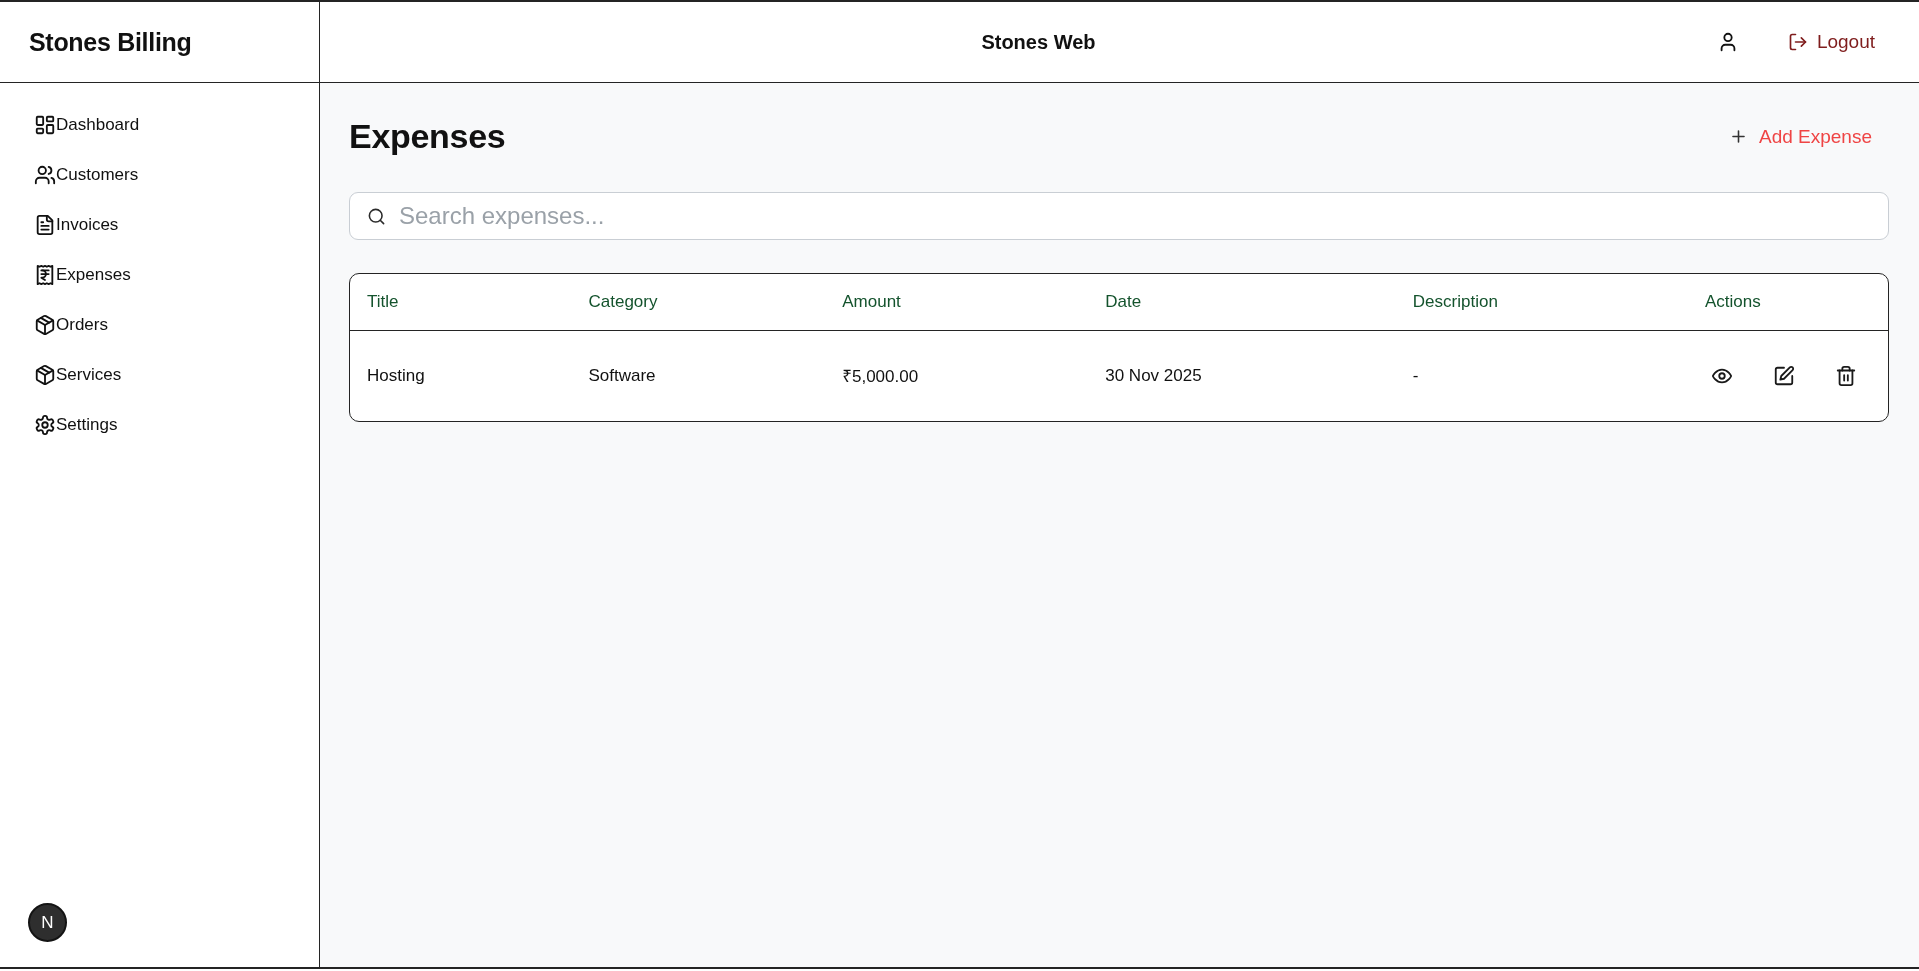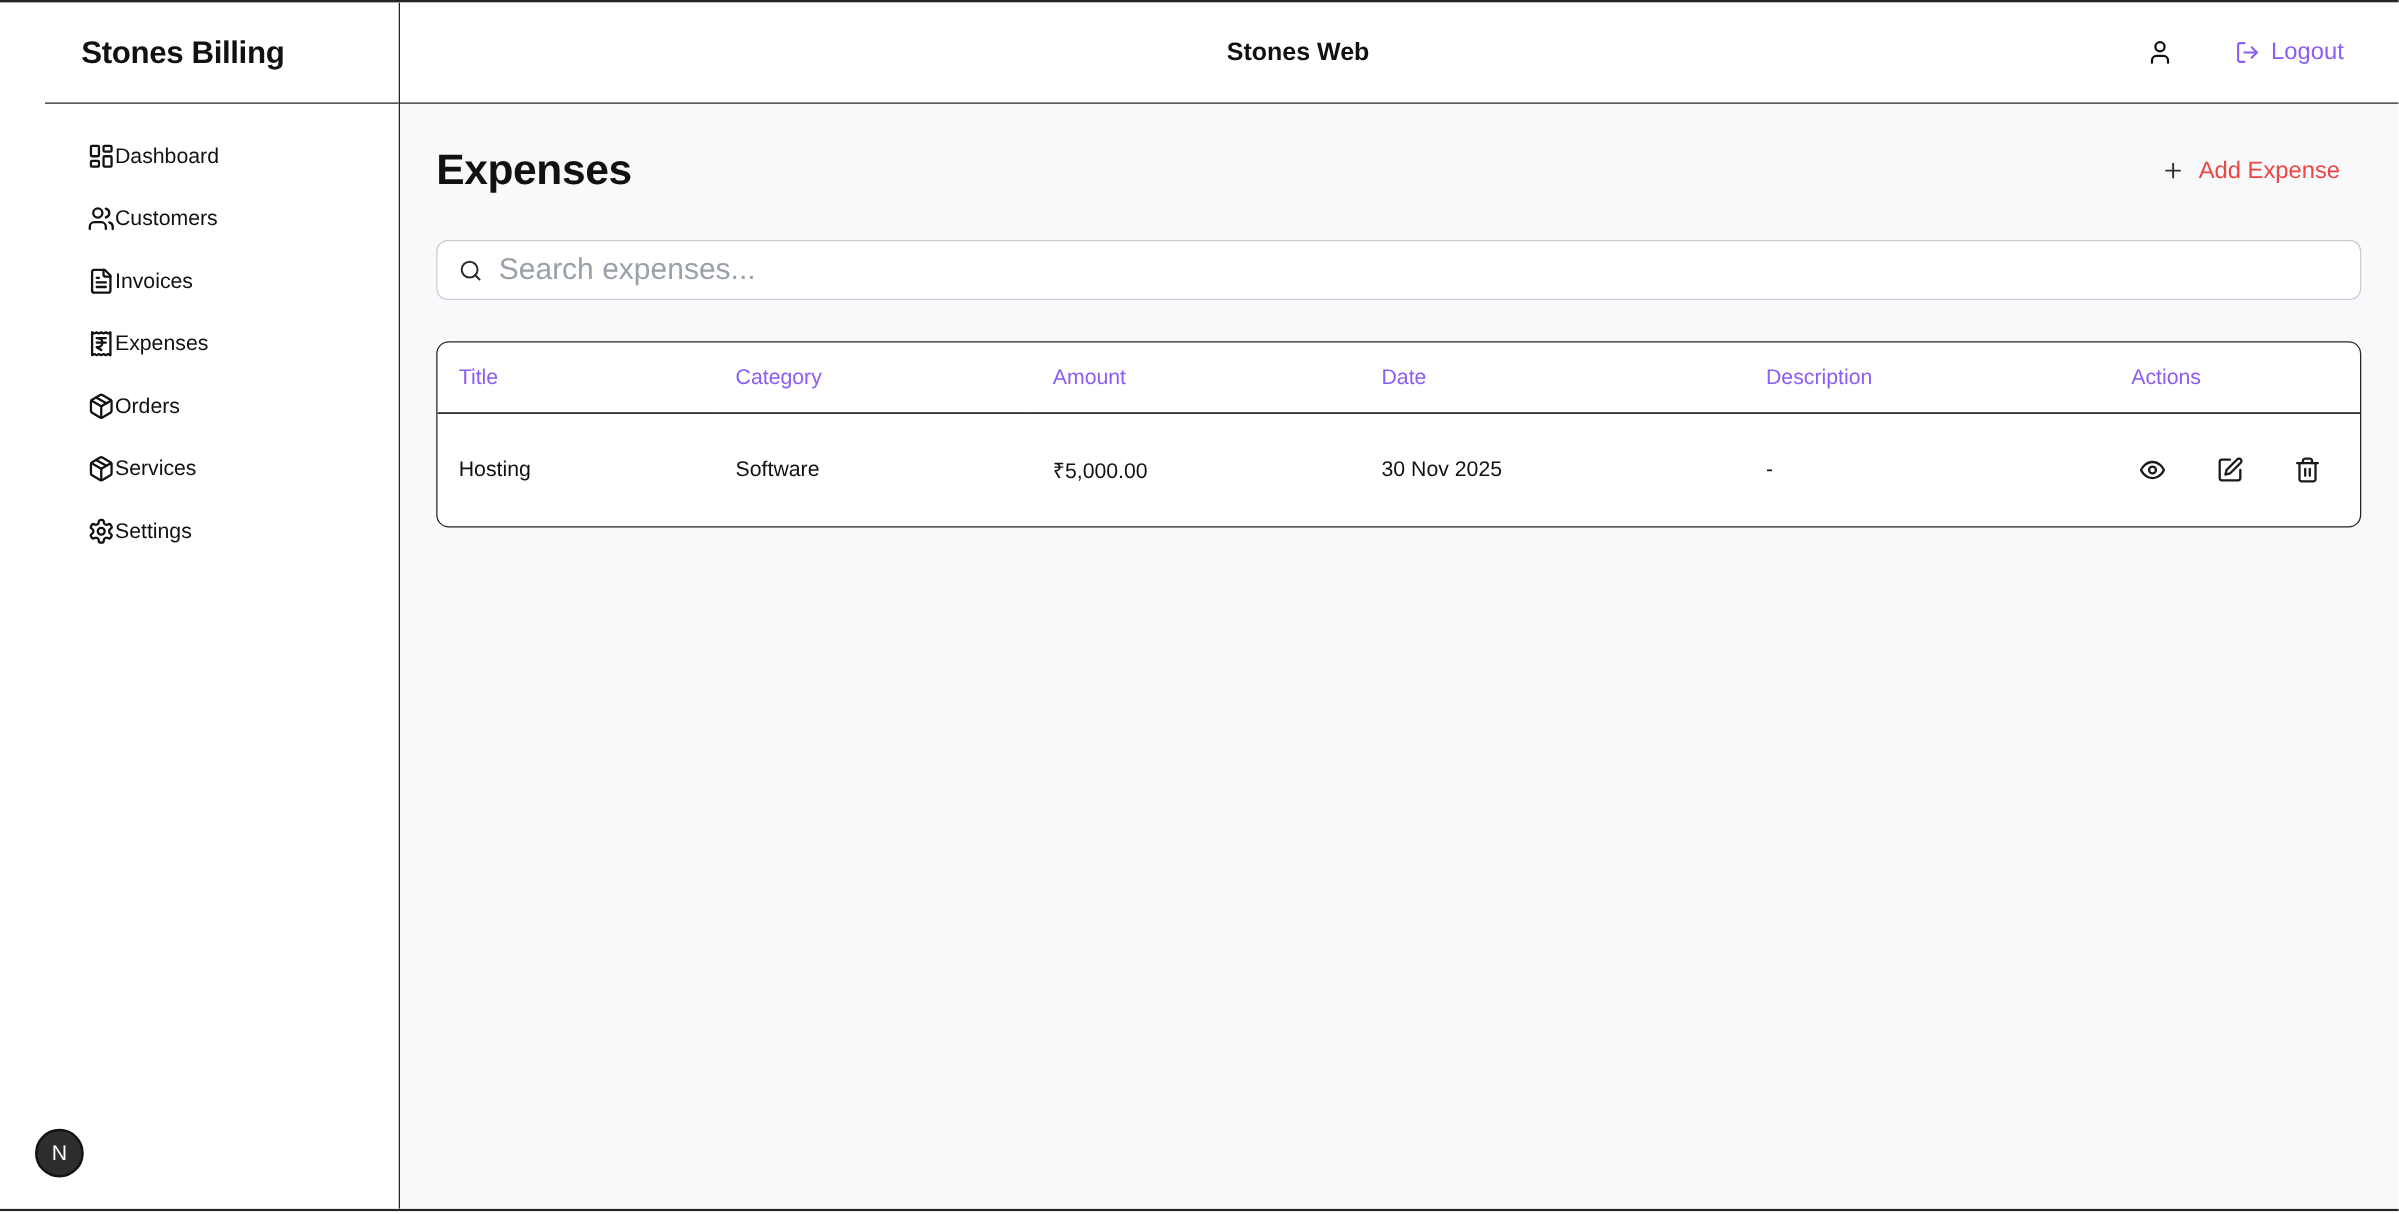--- a/index.html
+++ b/index.html
@@ -21,21 +21,20 @@
   }
   
   .sidebar {
     width: 320px;
     min-width: 320px;
     border-right: 1px solid #242424;
     background: #ffffff;
     position: relative;
     display: flex;
     flex-direction: column;
-    padding-left: 36px;
   }
   .sidebar-header {
     height: 81px;
     min-height: 81px;
     border-bottom: 1px solid #242424;
     display: flex;
     align-items: center;
     padding-left: 29px;
   }
   .logo {
@@ -102,21 +101,21 @@
     padding-right: 44px;
   }
   .user-btn { width: 22px; height: 22px; display: inline-flex; cursor: pointer; }
   .logout-btn {
     display: flex;
     align-items: center;
     gap: 9px;
     font-size: 19px;
     background: none;
     border: none;
-    color: #8b5cf6;
+    color: #7f1d1d;
     font-family: inherit;
     cursor: pointer;
     padding: 0;
   }
   .logout-btn .icon { width: 20px; height: 20px; }
   
   .content { padding: 34px 30px 0 29px; }
   .content-top {
     display: flex;
     align-items: center;
@@ -178,21 +177,21 @@
     font-size: 17px;
   }
   thead tr {
     height: 56px;
     border-bottom: 1px solid #242424;
   }
   th {
     text-align: left;
     font-weight: 400;
     padding: 0 0 0 17px;
-    color: #8b5cf6;
+    color: #14532d;
     white-space: nowrap;
   }
   tbody tr { height: 91px; }
   td { padding: 0 0 0 17px; color: #111111; white-space: nowrap; }
   .actions-group {
     display: flex;
     align-items: center;
     gap: 40px;
     padding-left: 6px;
   }

